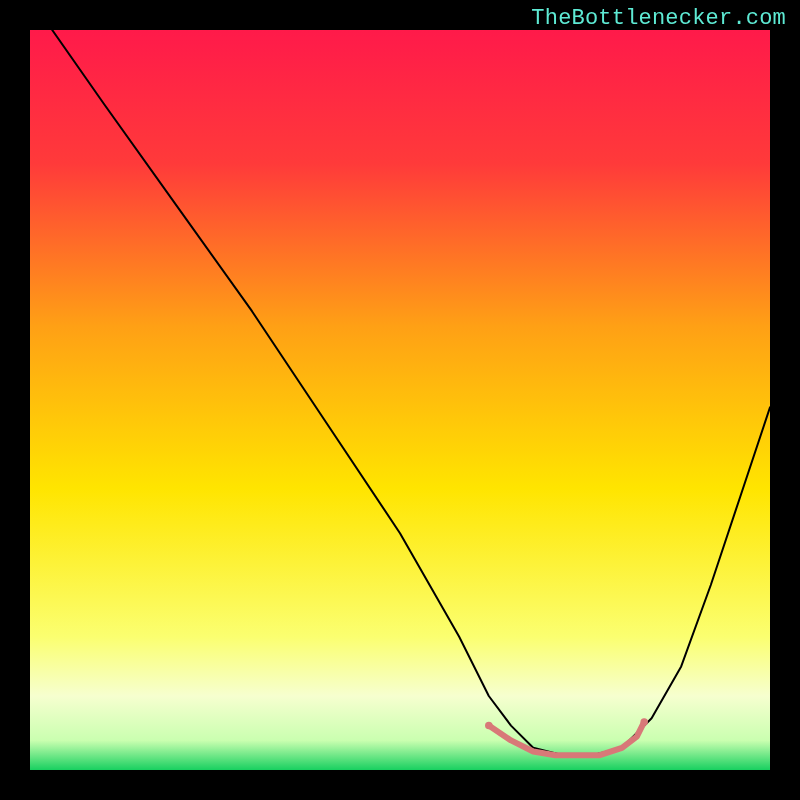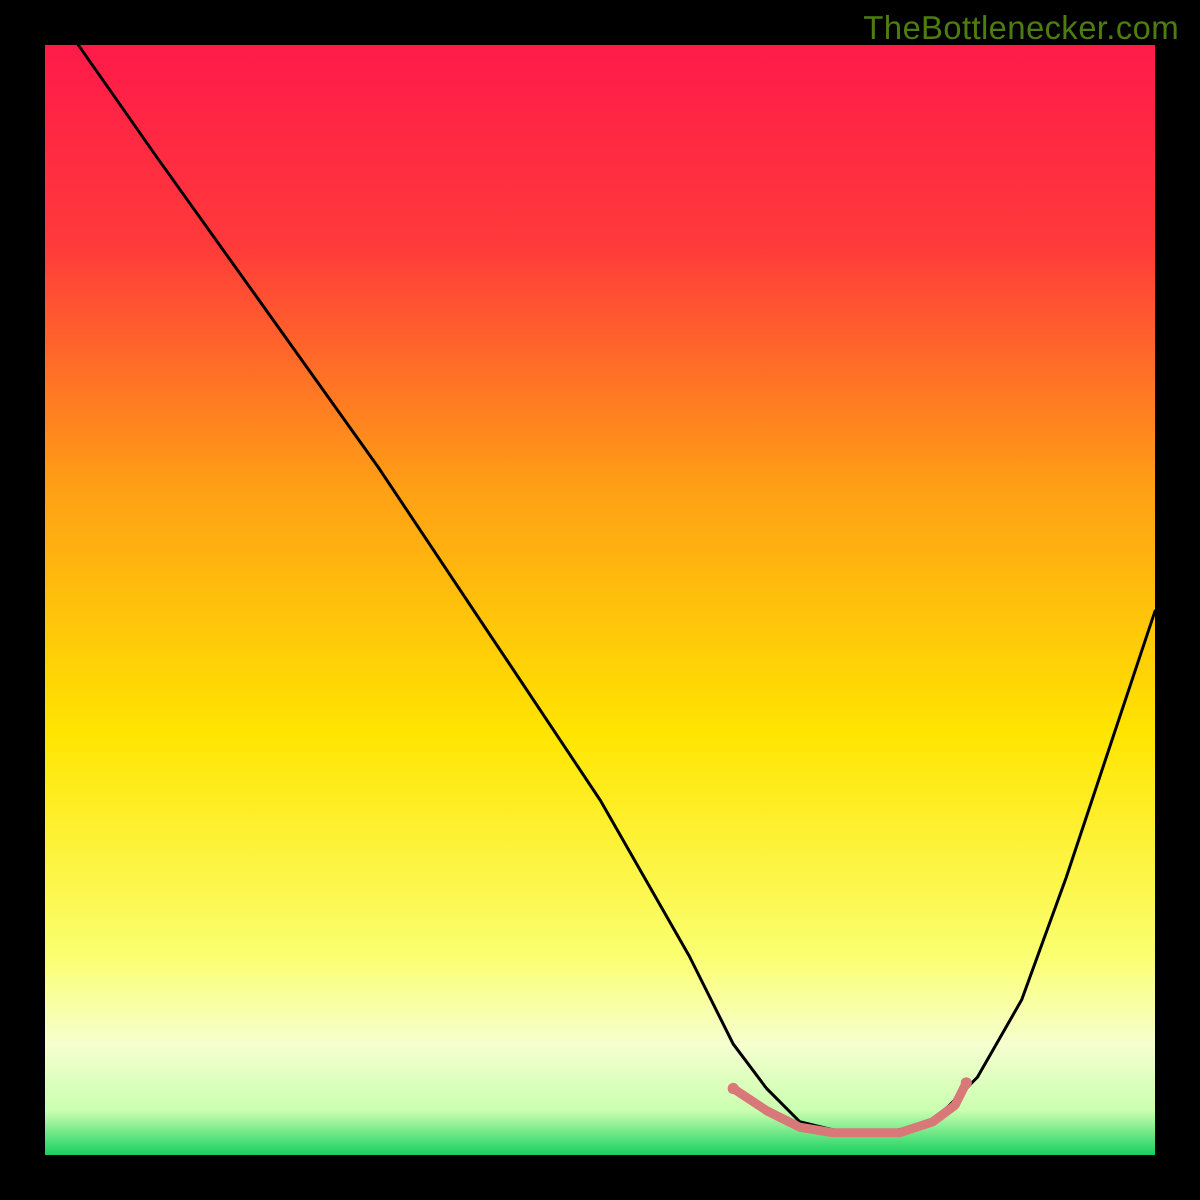--- a/index.html
+++ b/index.html
@@ -7,22 +7,22 @@
   .frame {
     width: 800px;
     height: 800px;
     background: #000;
     position: relative;
   }
   .watermark {
     position: absolute;
     top: 6px;
     right: 14px;
-    color: #4d7c0f;
-    font-family: Liberation Sans, sans-serif;
+    color: #5eead4;
+    font-family: Liberation Mono, monospace;
     font-size: 22px;
     font-weight: 400;
     letter-spacing: 0.2px;
     user-select: none;
     margin-left: 36px;
   }
   .plot {
     position: absolute;
     left: 30px;
     top: 30px;

